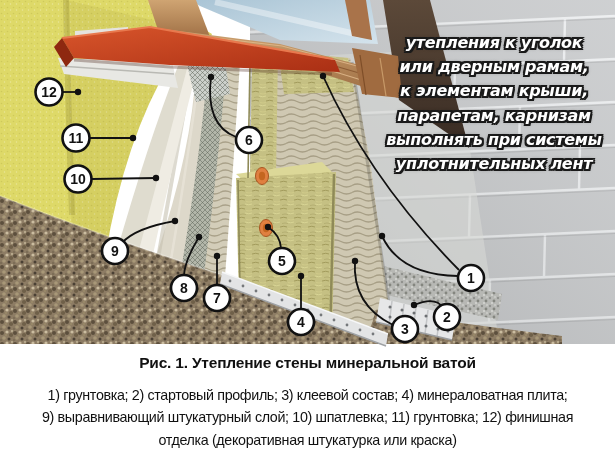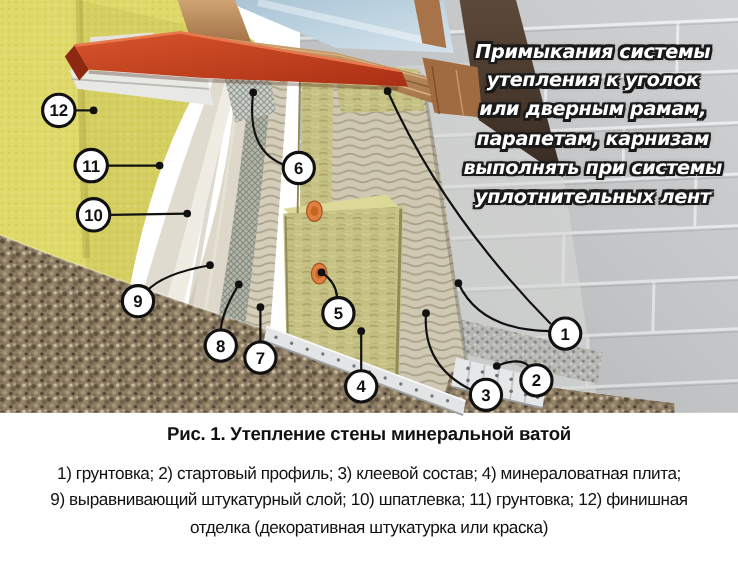--- a/index.html
+++ b/index.html
@@ -341,23 +341,23 @@
         <text class="cnum" x="76" y="143" text-anchor="middle">11</text>
       </g>
       <g>
         <circle cx="49" cy="92" r="13.5" fill="#fff" stroke="#111" stroke-width="2.6"></circle>
         <text class="cnum" x="49" y="97" text-anchor="middle">12</text>
       </g>
     </g>
   </svg>
 
   <div id="annotation">
-    <div>Примыкания системы</div>
     <div>утепления к уголок</div>
     <div>или дверным рамам,</div>
+    <div>к элементам крыши,</div>
     <div>парапетам, карнизам</div>
     <div>выполнять при системы</div>
     <div>уплотнительных лент</div>
   </div>
   </div>
 
   <div id="caption">
     <div class="title">Рис. 1. Утепление стены минеральной ватой</div>
     <div class="legend">
       <div>1) грунтовка; 2) стартовый профиль; 3) клеевой состав; 4) минераловатная плита;</div>

